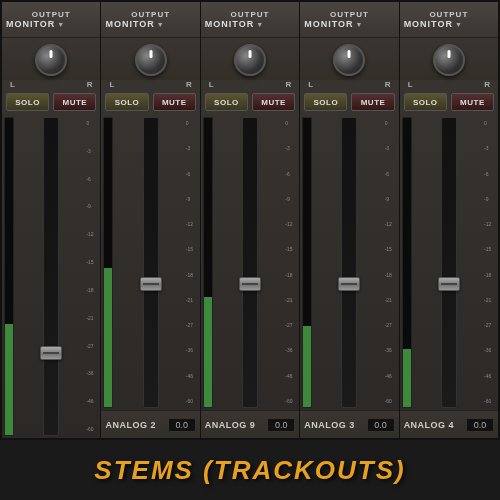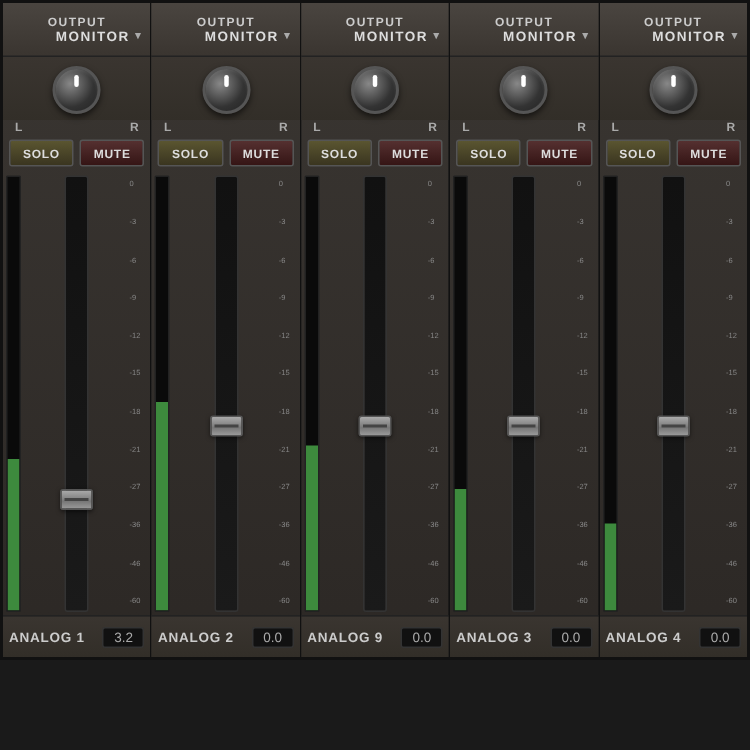--- a/index.html
+++ b/index.html
@@ -56,21 +56,21 @@
       text-transform: uppercase;
     }
     .header-monitor {
       color: #ddd;
       font-size: 9px;
       font-weight: bold;
       letter-spacing: 1px;
       text-transform: uppercase;
       display: flex;
       align-items: center;
-      justify-content: flex-end;
+      justify-content: flex-start;
       gap: 2px;
     }
     .header-arrow {
       font-size: 7px;
       color: #aaa;
     }
     
     .knob-area {
       display: flex;
       justify-content: center;
@@ -305,24 +305,20 @@
             <span>-12</span>
             <span>-15</span>
             <span>-18</span>
             <span>-21</span>
             <span>-27</span>
             <span>-36</span>
             <span>-46</span>
             <span>-60</span>
           </div>
         </div>
-    <div class="channel-name-area">
-      <span class="channel-name">ANALOG 1</span>
-      <span class="channel-value">3.2</span>
-    </div>
   </div>
       <div class="channel-strip">
     <div class="channel-header">
       <div class="header-output">OUTPUT</div>
       <div class="header-monitor">
         MONITOR <span class="header-arrow">▼</span>
       </div>
     </div>
 
     <div class="knob-area">
@@ -531,13 +527,16 @@
             <span>-46</span>
             <span>-60</span>
           </div>
         </div>
     <div class="channel-name-area">
       <span class="channel-name">ANALOG 4</span>
       <span class="channel-value">0.0</span>
     </div>
   </div>
     </div>
+  <div class="title-bar">
+    <span class="title-text">STEMS (TRACKOUTS)</span>
+  </div>
 </div>
 
 </body></html>

